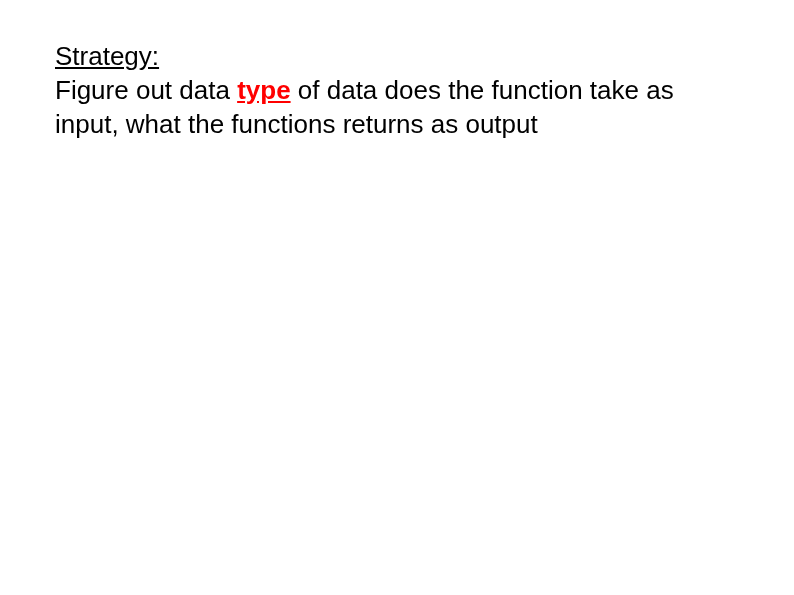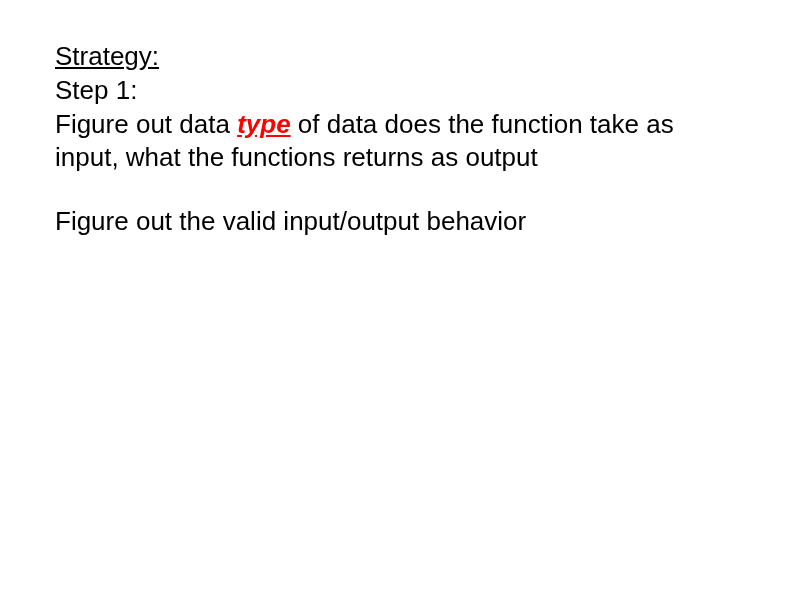--- a/index.html
+++ b/index.html
@@ -22,30 +22,27 @@
     }
     .paragraph {
       margin-bottom: 30px;
     }
     .inline {
       display: inline;
     }
     .type-word {
       color: #ff0000;
       font-weight: bold;
-      font-style: italic;
       text-decoration: underline;
     }
   </style>
 </head>
 <body>
 
 <div class="paragraph">
   <div class="strategy-heading">Strategy:</div>
-  <div>Step 1:</div>
   <div>
     <span class="inline">Figure out data </span><span class="inline type-word">type</span><span class="inline"> of data does the function take as input, what the functions returns as output</span>
   </div>
 </div>
 
 <div class="paragraph">
-  <div>Figure out the valid input/output behavior</div>
 </div>
 
 </body></html>

